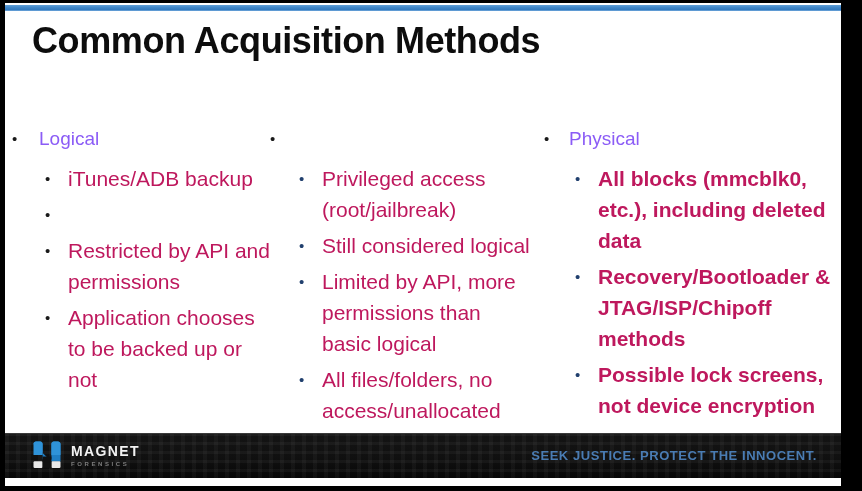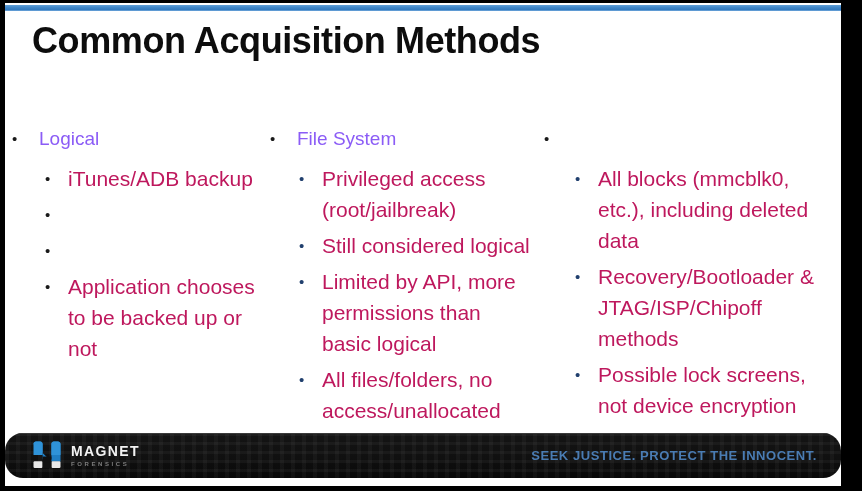--- a/index.html
+++ b/index.html
@@ -142,21 +142,21 @@
     color: #21406e;
   }
   .sub-item .sub-text {
     flex: 1 1 auto;
     font-size: 21px;
     line-height: 31px;
     color: #be185d;
   }
   .col-1 .sub-item .sub-text { max-width: 226px; }
   .col-2 .sub-item .sub-text { max-width: 238px; }
-  .col-3 .sub-item .sub-text { max-width: 252px; }
+  .col-3 .sub-item .sub-text { max-width: 252px; font-weight: bold; }
 
   
   .footer-bar {
     position: absolute;
     left: 0;
     bottom: 8px;
     width: 836px;
     height: 45px;
     background:
       repeating-linear-gradient(to right,
@@ -164,21 +164,20 @@
         rgba(255,255,255,0.035) 4px,
         rgba(255,255,255,0.0) 4px,
         rgba(255,255,255,0.0) 11px),
       repeating-linear-gradient(to bottom,
         rgba(255,255,255,0.04) 0px,
         rgba(255,255,255,0.04) 3px,
         rgba(255,255,255,0.0) 3px,
         rgba(255,255,255,0.0) 9px),
       linear-gradient(to bottom, #141414 0%, #101010 55%, #080808 100%);
     overflow: hidden;
-    border-radius: 18px;
   }
   .footer-top-line {
     position: absolute;
     left: 0;
     top: 0;
     width: 836px;
     height: 1px;
     background: #3a3a3a;
   }
 
@@ -258,32 +257,32 @@
         <ul class="sub-list">
           <li class="sub-item">
             <span class="sub-dot">•</span>
             <span class="sub-text">iTunes/ADB backup</span>
           </li>
           <li class="sub-item">
             <span class="sub-dot">•</span>
           </li>
           <li class="sub-item">
             <span class="sub-dot">•</span>
+            <span class="sub-text">Restricted by API and permissions</span>
           </li>
           <li class="sub-item">
             <span class="sub-dot">•</span>
             <span class="sub-text">Application chooses to be backed up or not</span>
           </li>
         </ul>
       </div>
 
       <div class="column col-2">
         <div class="col-head">
           <span class="bullet-dot">•</span>
-          <span class="head-label">File System</span>
         </div>
         <ul class="sub-list">
           <li class="sub-item">
             <span class="sub-dot">•</span>
             <span class="sub-text">Privileged access (root/jailbreak)</span>
           </li>
           <li class="sub-item">
             <span class="sub-dot">•</span>
             <span class="sub-text">Still considered logical</span>
           </li>
@@ -294,20 +293,21 @@
           <li class="sub-item">
             <span class="sub-dot">•</span>
             <span class="sub-text">All files/folders, no access/unallocated</span>
           </li>
         </ul>
       </div>
 
       <div class="column col-3">
         <div class="col-head">
           <span class="bullet-dot">•</span>
+          <span class="head-label">Physical</span>
         </div>
         <ul class="sub-list">
           <li class="sub-item">
             <span class="sub-dot">•</span>
             <span class="sub-text">All blocks (mmcblk0, etc.), including deleted data</span>
           </li>
           <li class="sub-item">
             <span class="sub-dot">•</span>
             <span class="sub-text">Recovery/Bootloader &amp; JTAG/ISP/Chipoff methods</span>
           </li>

